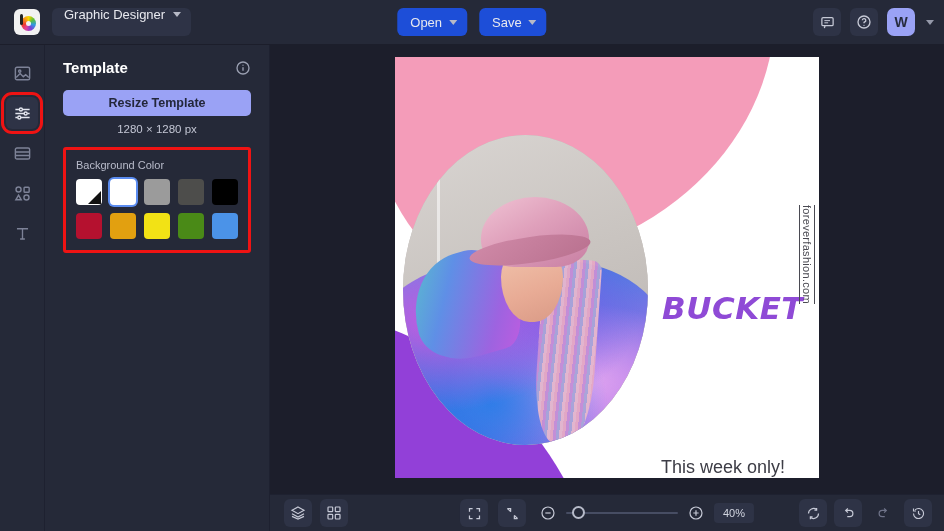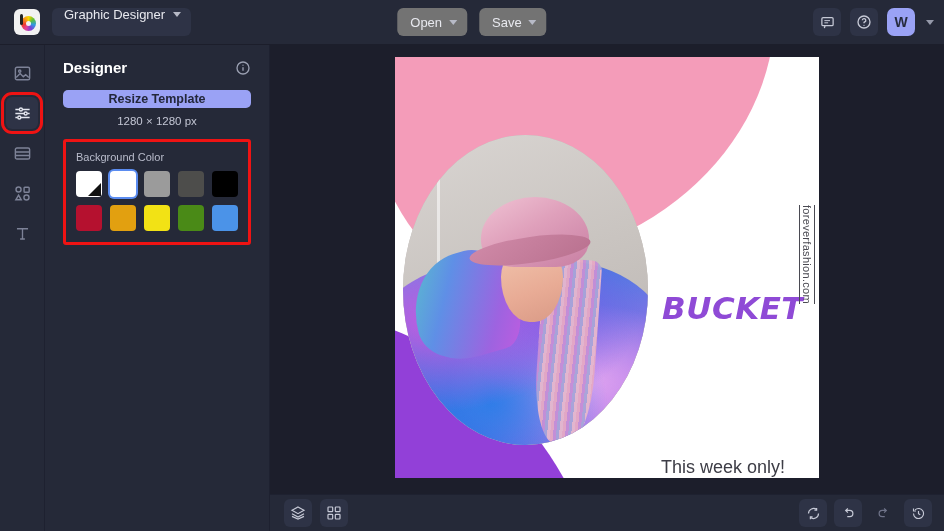--- a/index.html
+++ b/index.html
@@ -40,21 +40,21 @@
     margin-left: 12px; height: 28px; padding: 0 10px 16px 12px;
     background: #2e3346; border-radius: 6px;
     display: flex; align-items: center; gap: 8px;
     color: #e8e9ef; font-size: 13px;
   }
   .topbar-center {
     position: absolute; left: 50%; transform: translateX(-50%);
     display: flex; gap: 12px;
   }
   .tb-btn {
-    height: 28px; padding: 0 10px 0 13px; background: #737373; border-radius: 6px;
+    height: 28px; padding: 0 10px 0 13px; background: #1d4ed8; border-radius: 6px;
     display: flex; align-items: center; gap: 7px;
     color: #e8e9ef; font-size: 13px; cursor: pointer;
   }
   .caret { width: 0; height: 0; border-left: 4px solid transparent; border-right: 4px solid transparent;
            border-top: 5px solid #b7bac7; }
   .topbar-right {
     position: absolute; right: 10px; display: flex; align-items: center; gap: 9px;
   }
   .icon-sq {
     width: 28px; height: 28px; border-radius: 6px; background: #2e3346;
@@ -87,21 +87,21 @@
 
   
   .panel {
     position: absolute; top: 45px; left: 45px; width: 225px; height: 486px;
     background: #252938; border-right: 1px solid #1e2130;
     padding: 14px 18px;
   }
   .panel-head { display: flex; align-items: center; justify-content: space-between; }
   .panel-title { color: #ffffff; font-size: 15px; font-weight: 700; }
   .resize-btn {
-    margin-top: 14px; width: 100%; height: 18px; border-radius: 5px;
+    margin-top: 14px; width: 100%; height: 26px; border-radius: 5px;
     background: #9aa2f5; color: #23273a; font-size: 12.5px; font-weight: 600;
     display: flex; align-items: center; justify-content: center; cursor: pointer;
   }
   .dims { margin-top: 7px; text-align: center; color: #c3c6d4; font-size: 11.5px; }
 
   .bgcolor-box {
     margin-top: 12px; border: 3px solid #ef1313; border-radius: 3px;
     padding: 9px 10px 11px 10px; background: #252938;
   }
   .bgcolor-label { color: #b9bccb; font-size: 11px; margin-bottom: 8px; }
@@ -321,21 +321,21 @@
 
     <div class="rail-item">
       <svg width="19" height="19" viewBox="0 0 24 24" fill="none" stroke="currentColor" stroke-width="1.7">
         <path d="M5 6h14M12 6v13M9 19h6"></path>
       </svg>
     </div>
   </div>
 
   <div class="panel">
     <div class="panel-head">
-      <div class="panel-title">Designer</div>
+      <div class="panel-title">Template</div>
       <svg width="16" height="16" viewBox="0 0 24 24" fill="none" stroke="#9ba0b2" stroke-width="2">
         <circle cx="12" cy="12" r="9"></circle>
           <path d="M12 11v5"></path>
           <circle cx="12" cy="7.8" r="1" fill="#9ba0b2" stroke="none"></circle>
       </svg>
     </div>
 
     <div class="resize-btn">
       <span>Resize Template</span>
     </div>
@@ -401,20 +401,47 @@
       <div class="icon-sq">
         <svg width="16" height="16" viewBox="0 0 24 24" fill="none" stroke="#c6c9d6" stroke-width="1.8">
           <rect x="3" y="3" width="7" height="7" rx="1"></rect>
             <rect x="14" y="3" width="7" height="7" rx="1"></rect>
           <rect x="3" y="14" width="7" height="7" rx="1"></rect>
             <rect x="14" y="14" width="7" height="7" rx="1"></rect>
         </svg>
       </div>
     </div>
 
+    <div class="bb-center">
+      <div class="icon-sq">
+        <svg width="15" height="15" viewBox="0 0 24 24" fill="none" stroke="#c6c9d6" stroke-width="2">
+          <path d="M4 9V4h5M20 9V4h-5M4 15v5h5M20 15v5h-5"></path>
+        </svg>
+      </div>
+      <div class="icon-sq">
+        <svg width="15" height="15" viewBox="0 0 24 24" fill="none" stroke="#c6c9d6" stroke-width="2">
+          <path d="M4 4h5v5M20 20h-5v-5"></path>
+            <path d="M9 9L4 4M15 15l5 5" stroke-width="1.8"></path>
+        </svg>
+      </div>
+      <svg width="16" height="16" viewBox="0 0 24 24" fill="none" stroke="#c6c9d6" stroke-width="1.8" style="margin-left:4px;cursor:pointer">
+        <circle cx="12" cy="12" r="9"></circle>
+          <path d="M8 12h8"></path>
+      </svg>
+      <div class="slider-track">
+        <div class="slider-knob"></div>
+      </div>
+      <svg width="16" height="16" viewBox="0 0 24 24" fill="none" stroke="#c6c9d6" stroke-width="1.8" style="cursor:pointer">
+        <circle cx="12" cy="12" r="9"></circle>
+          <path d="M8 12h8M12 8v8"></path>
+      </svg>
+      <div class="zoom-badge">
+        <span>40%</span>
+      </div>
+    </div>
 
     <div class="bb-right">
       <div class="icon-sq">
         <svg width="15" height="15" viewBox="0 0 24 24" fill="none" stroke="#c6c9d6" stroke-width="1.9">
           <path d="M20 12a8 8 0 0 1-13.3 6M4 12a8 8 0 0 1 13.3-6"></path>
           <path d="M17 3v3.5h-3.5M7 21v-3.5h3.5"></path>
         </svg>
       </div>
       <div class="icon-sq">
         <svg width="15" height="15" viewBox="0 0 24 24" fill="none" stroke="#c6c9d6" stroke-width="1.9">

